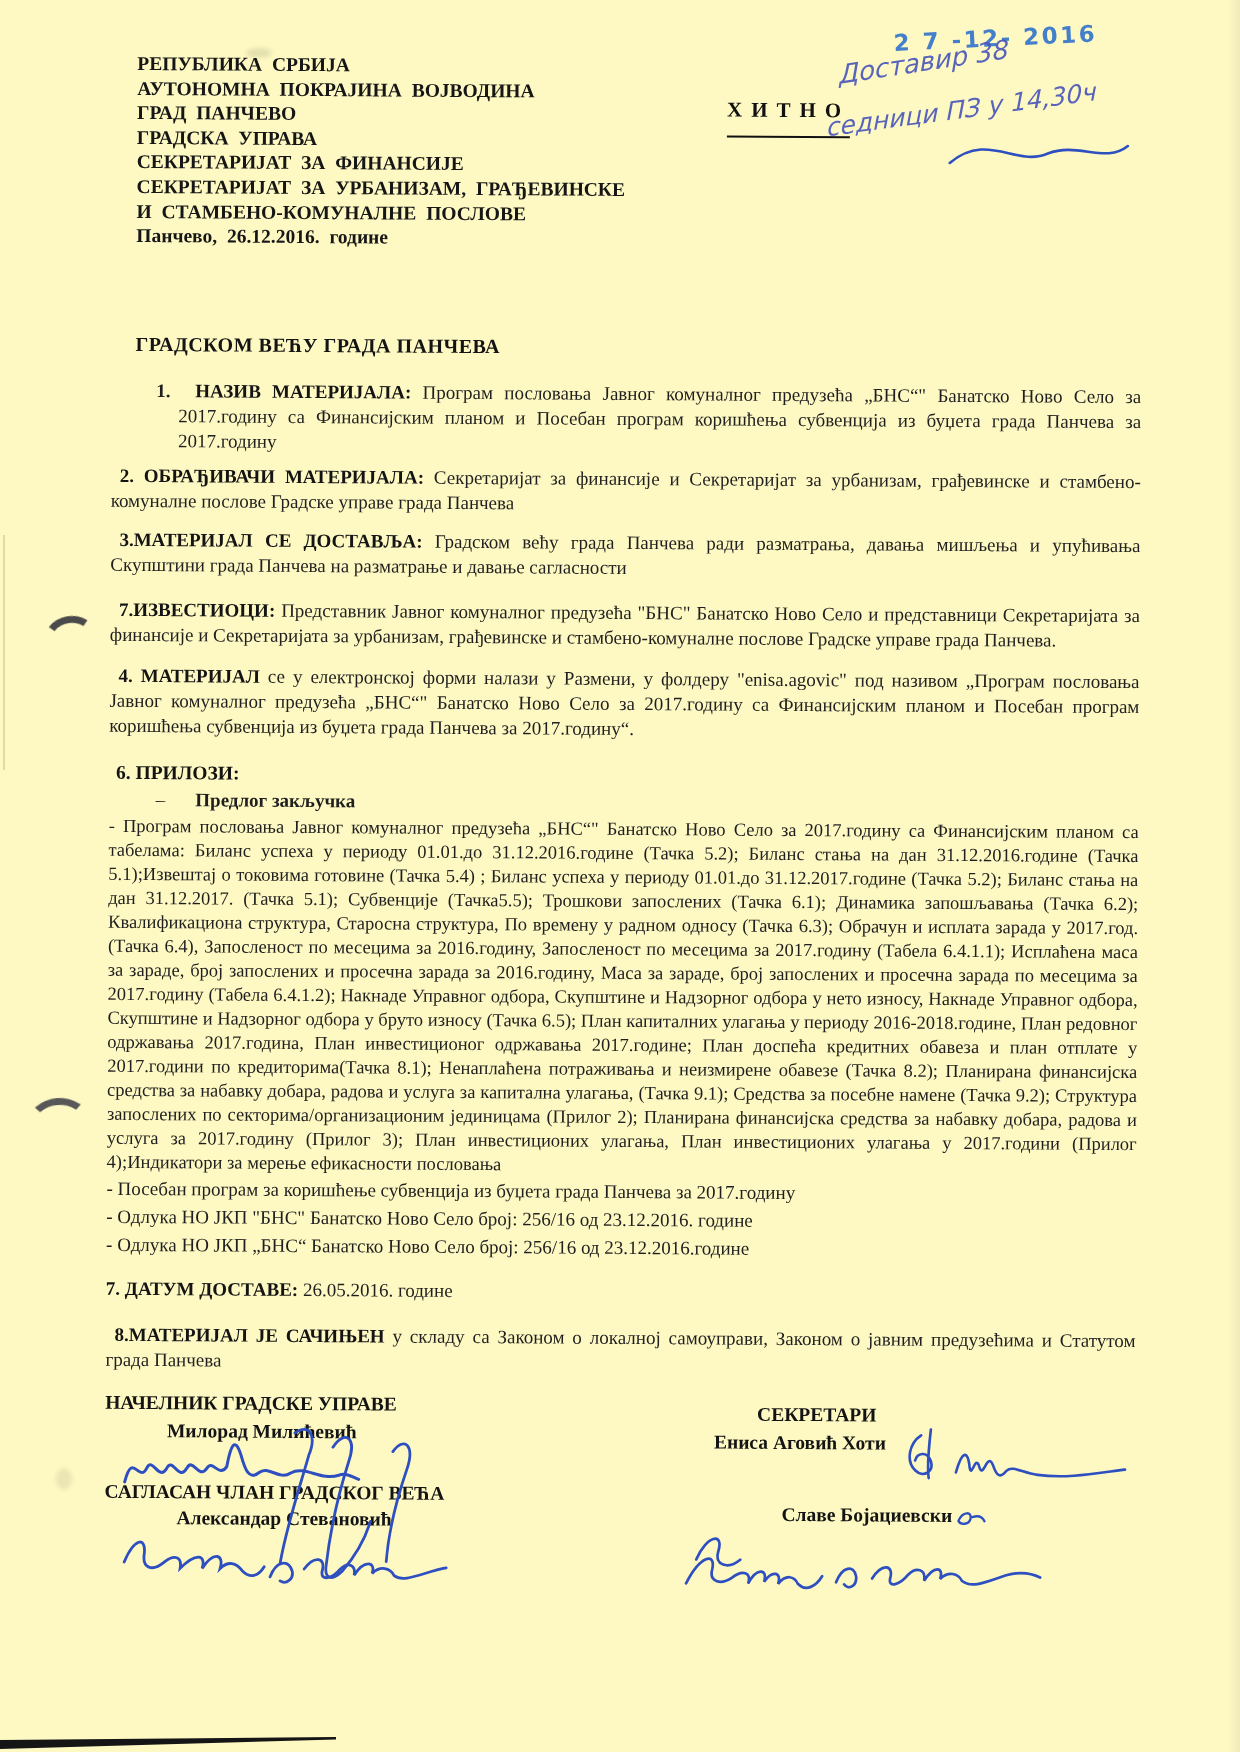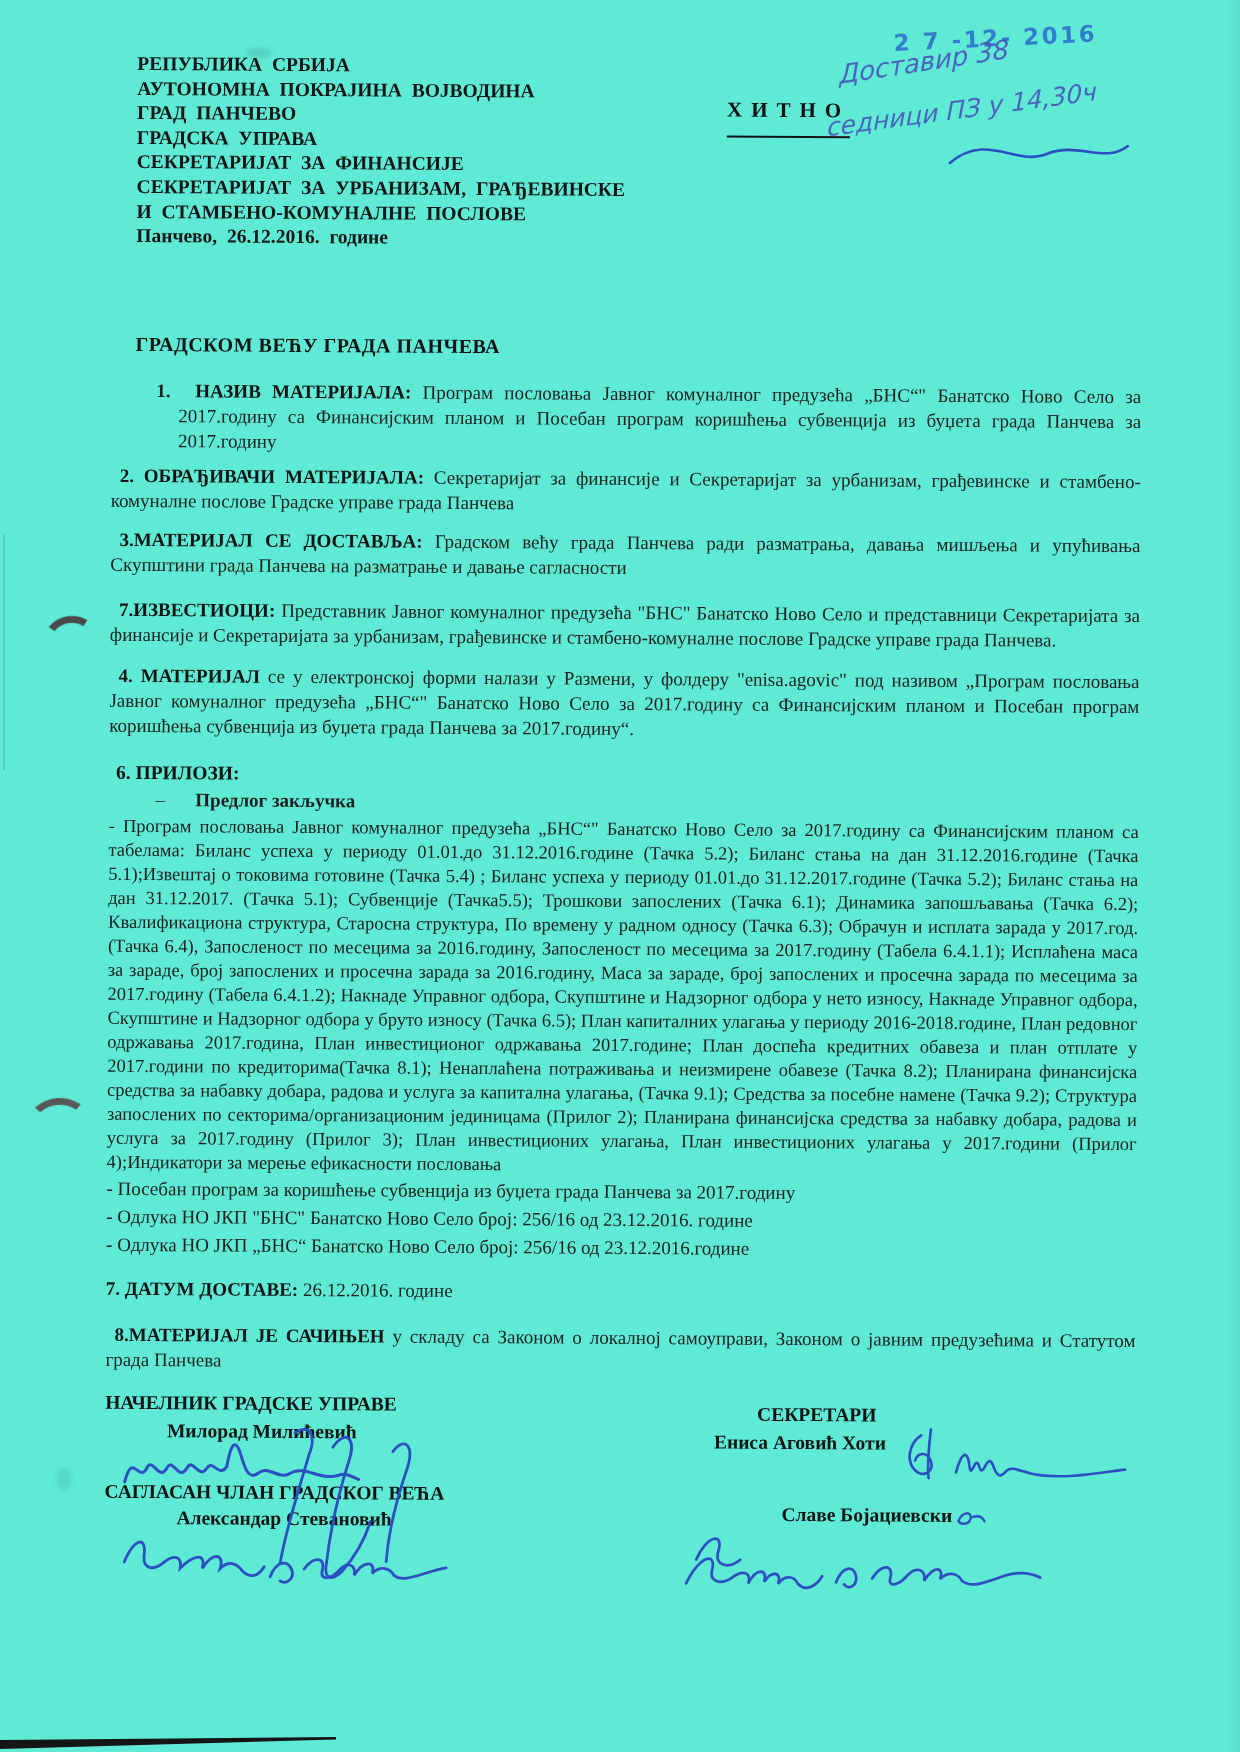--- a/index.html
+++ b/index.html
@@ -1,17 +1,17 @@
 <!DOCTYPE html>
 <html style="--ink-blue: #2d4fc0; --stamp-blue: #2f72cc; --hand-blue: #4a58bb; --text: #1f1f1f;"><head>
 <meta charset="utf-8">
 <style>
   html,body{margin:0;padding:0;width:1240px;height:1752px;overflow:hidden;background:#ffffff;}
   body{font-family:"Liberation Serif",serif;color:var(--text,#1f1f1f);position:relative;}
-  .page{position:absolute;inset:0;background:#5eead4;overflow:hidden;}
+  .page{position:absolute;inset:0;background:#fef9c3;overflow:hidden;}
   .content{position:absolute;left:0;top:0;width:1240px;transform:rotate(.35deg);transform-origin:140px 120px;}
 
   
   .letterhead{margin:52px 0 0 137px;font-size:19.5px;line-height:24.6px;font-weight:bold;word-spacing:5px;color:#161616;}
   
   .urgent{position:absolute;left:727px;top:94px;font-size:21px;font-weight:bold;letter-spacing:9px;border-bottom:2.5px solid #111;padding-bottom:13px;color:#111;}
   .stamp-date{position:absolute;left:893px;top:20px;font-family:"DejaVu Sans",sans-serif;font-weight:bold;font-size:23px;letter-spacing:2.5px;color:var(--stamp-blue,#2f72cc);transform:rotate(-3deg);opacity:.9;}
   .hw{position:absolute;font-family:"DejaVu Sans",sans-serif;font-style:italic;font-size:26px;color:var(--hand-blue,#4a58bb);white-space:nowrap;opacity:.92;}
   .hw1{left:838px;top:42px;transform:rotate(-9deg) skewX(-8deg);}
   .hw2{left:826px;top:90px;transform:rotate(-8deg) skewX(-8deg);font-size:25px;}
@@ -113,21 +113,21 @@
     <div class="h6">6. ПРИЛОЗИ:</div>
     <div class="dashline">
       <span>–</span><span class="dash-text">Предлог закључка</span>
     </div>
     <div class="para bigpara">- Програм пословања  Јавног комуналног предузећа „БНС“" Банатско Ново Село за 2017.годину са Финансијским планом са табелама: Биланс успеха у периоду 01.01.до 31.12.2016.године (Тачка 5.2); Биланс стања на дан 31.12.2016.године (Тачка 5.1);Извештај о токовима готовине (Тачка 5.4) ; Биланс успеха у периоду 01.01.до 31.12.2017.године (Тачка 5.2);  Биланс стања на дан 31.12.2017. (Тачка 5.1); Субвенције (Тачка5.5); Трошкови запослених (Тачка 6.1);  Динамика запошљавања (Тачка 6.2); Квалификациона структура, Старосна структура, По времену у радном односу (Тачка 6.3); Обрачун и исплата зарада у 2017.год. (Тачка 6.4), Запосленост по месецима за 2016.годину, Запосленост по месецима за 2017.годину (Табела 6.4.1.1); Исплаћена маса за зараде, број запослених и просечна зарада за 2016.годину, Маса за зараде, број запослених и просечна зарада по месецима за 2017.годину (Табела 6.4.1.2); Накнаде Управног одбора, Скупштине и Надзорног одбора у нето износу, Накнаде Управног одбора, Скупштине и Надзорног одбора у бруто износу (Тачка 6.5); План капиталних улагања у периоду 2016-2018.године, План редовног одржавања 2017.година, План инвестиционог одржавања 2017.године; План доспећа кредитних обавеза и план отплате у 2017.години по кредиторима(Тачка 8.1); Ненаплаћена потраживања и неизмирене обавезе (Тачка 8.2); Планирана финансијска средства за набавку добара, радова и услуга за капитална улагања, (Тачка 9.1); Средства за посебне намене (Тачка 9.2);  Структура запослених по секторима/организационим јединицама (Прилог 2); Планирана финансијска средства за набавку добара, радова и услуга за 2017.годину (Прилог 3); План инвестиционих улагања, План инвестиционих улагања у 2017.години (Прилог 4);Индикатори за мерење ефикасности пословања</div>
     <div class="attach">- Посебан програм за коришћење субвенција из буџета града Панчева за 2017.годину</div>
     <div class="attach">- Одлука НО ЈКП "БНС" Банатско Ново Село број: 256/16 од 23.12.2016. године</div>
     <div class="attach">- Одлука НО ЈКП „БНС“ Банатско Ново Село број: 256/16 од 23.12.2016.године</div>
 
     <div class="item7">
-      <span class="b">7. ДАТУМ ДОСТАВЕ: </span><span>26.12.2016. године</span>
+      <span class="b">7. ДАТУМ ДОСТАВЕ: </span><span>26.05.2016. године</span>
     </div>
     <div class="para item8">
       <span class="b">8.МАТЕРИЈАЛ  ЈЕ  САЧИЊЕН </span><span>у складу са  Законом о локалној самоуправи, Законом о јавним предузећима и Статутом града Панчева</span>
     </div>
 
     <div class="sig-row">
       <div class="sig-left">
         <div class="t1">НАЧЕЛНИК  ГРАДСКЕ УПРАВЕ</div>
         <div class="name1">Милорад Милићевић</div>
         <div class="t2">САГЛАСАН ЧЛАН ГРАДСКОГ ВЕЋА</div>

